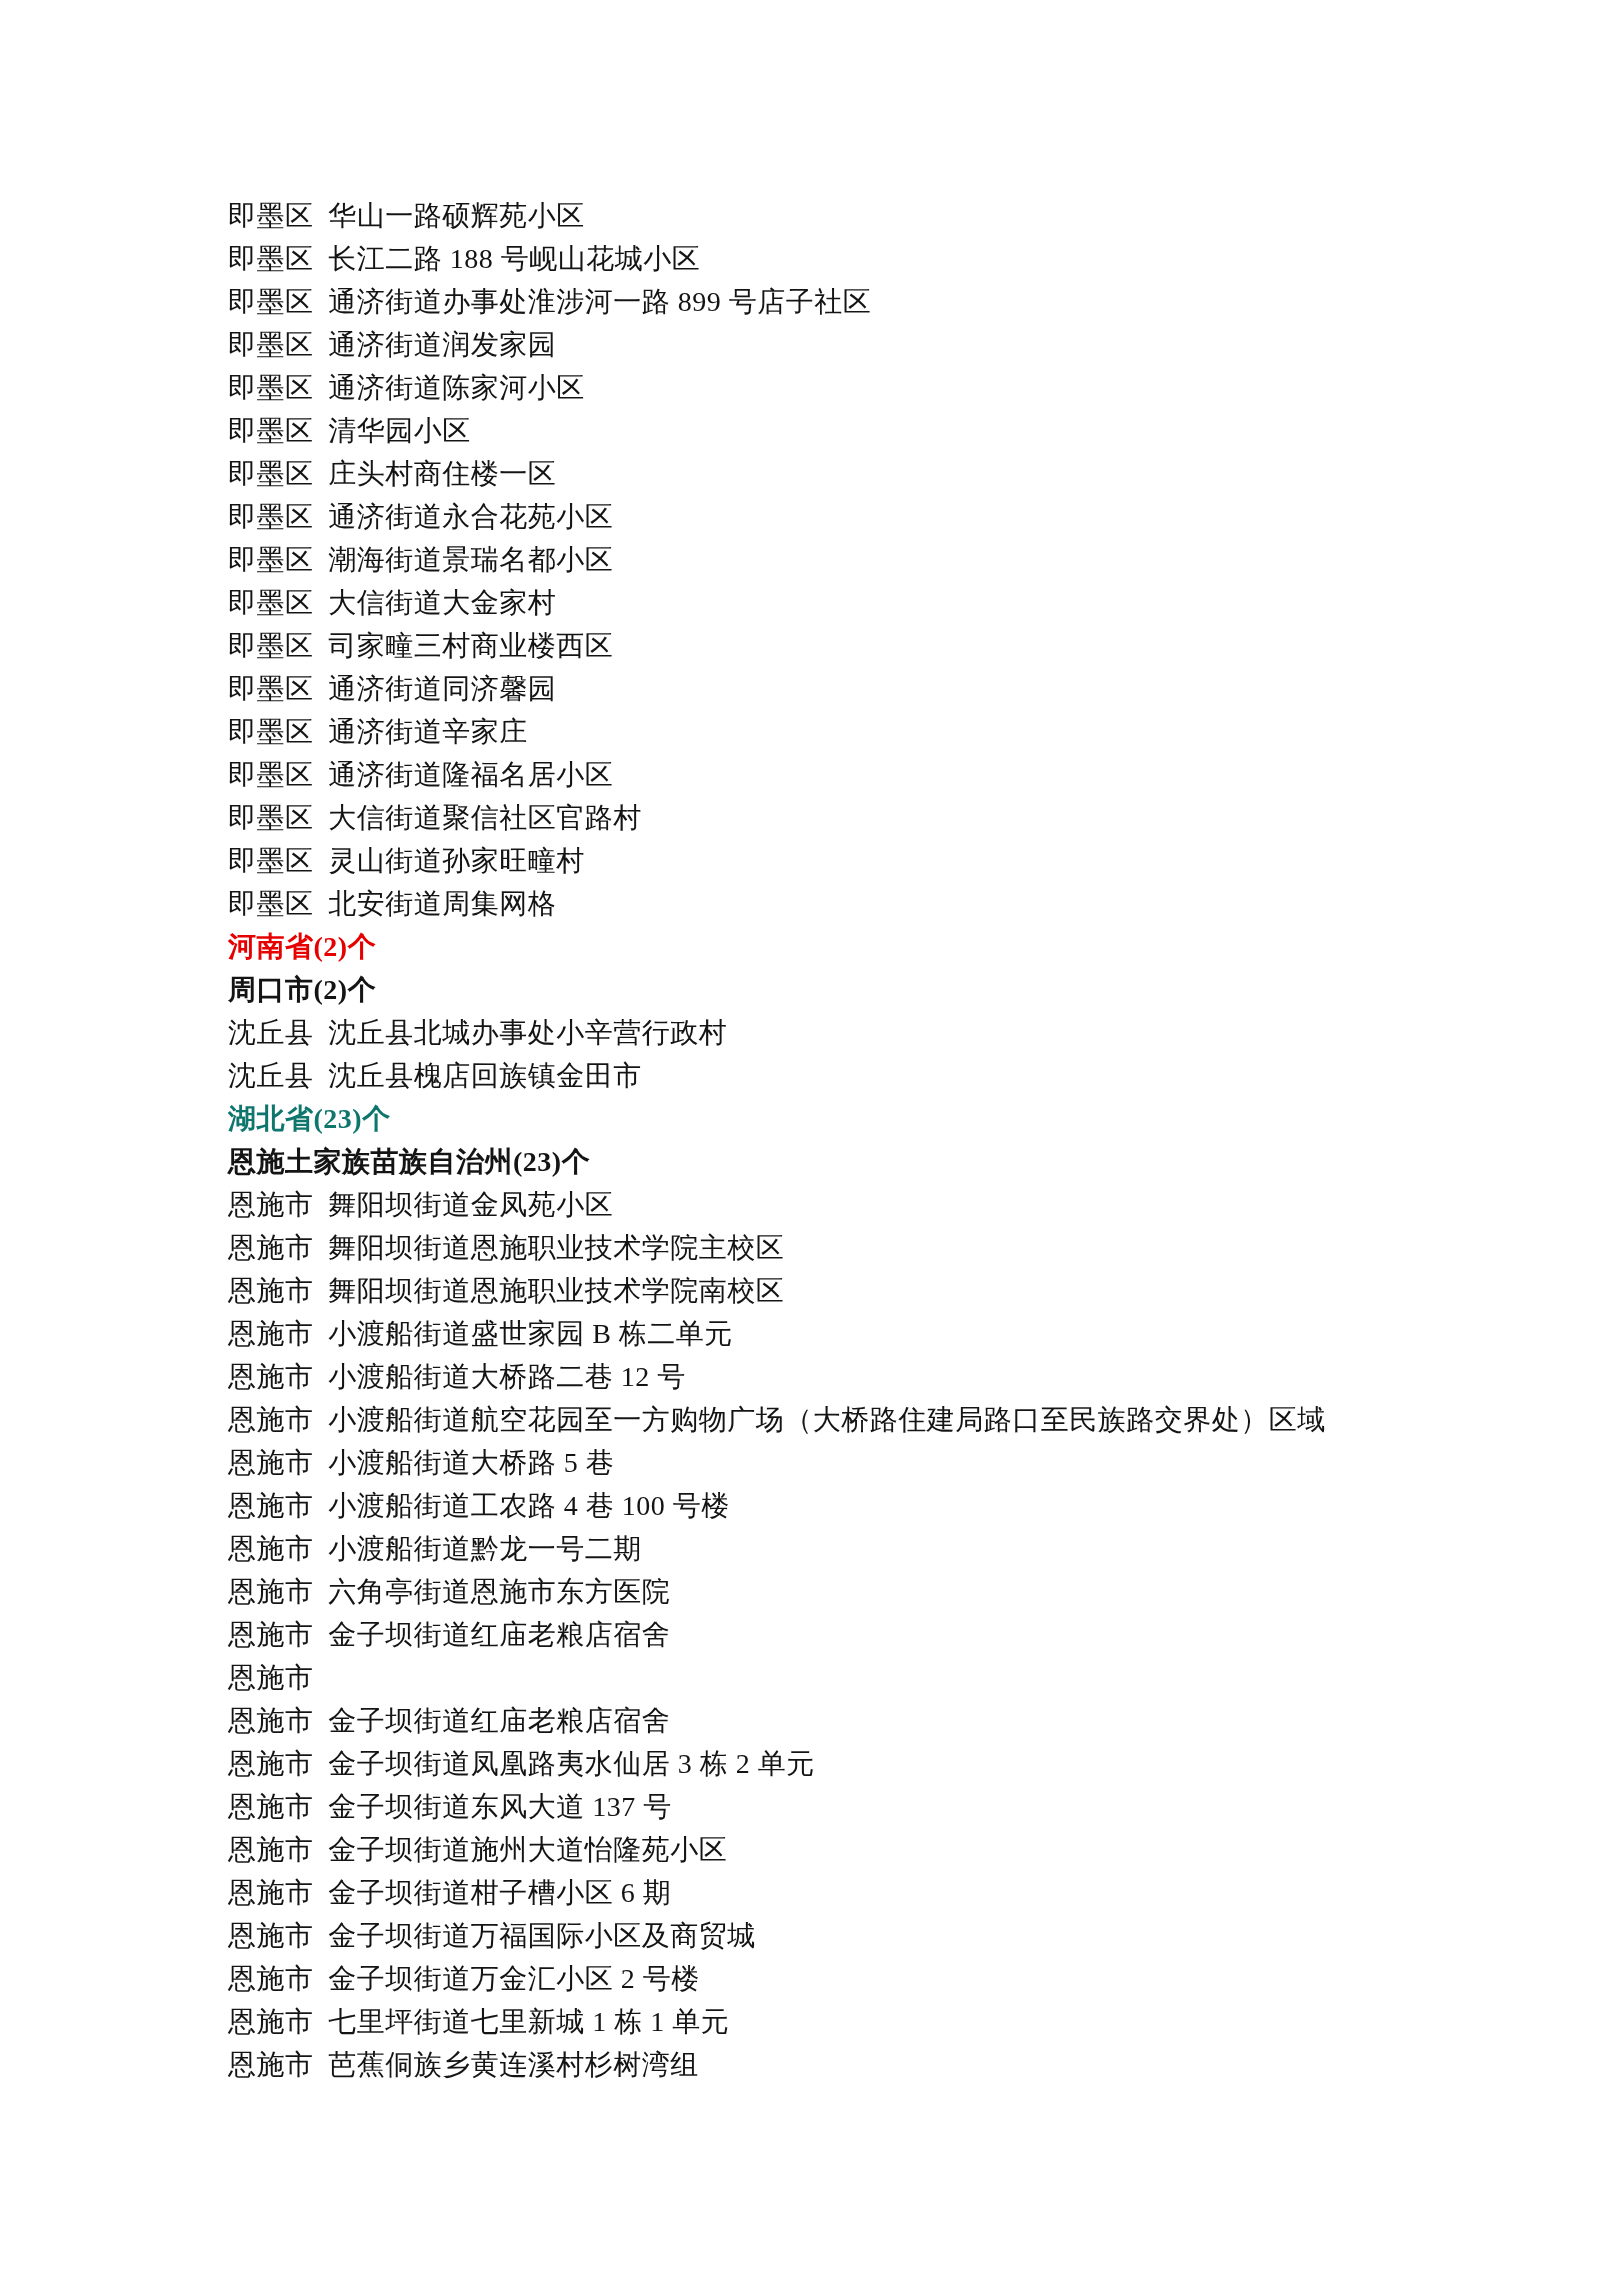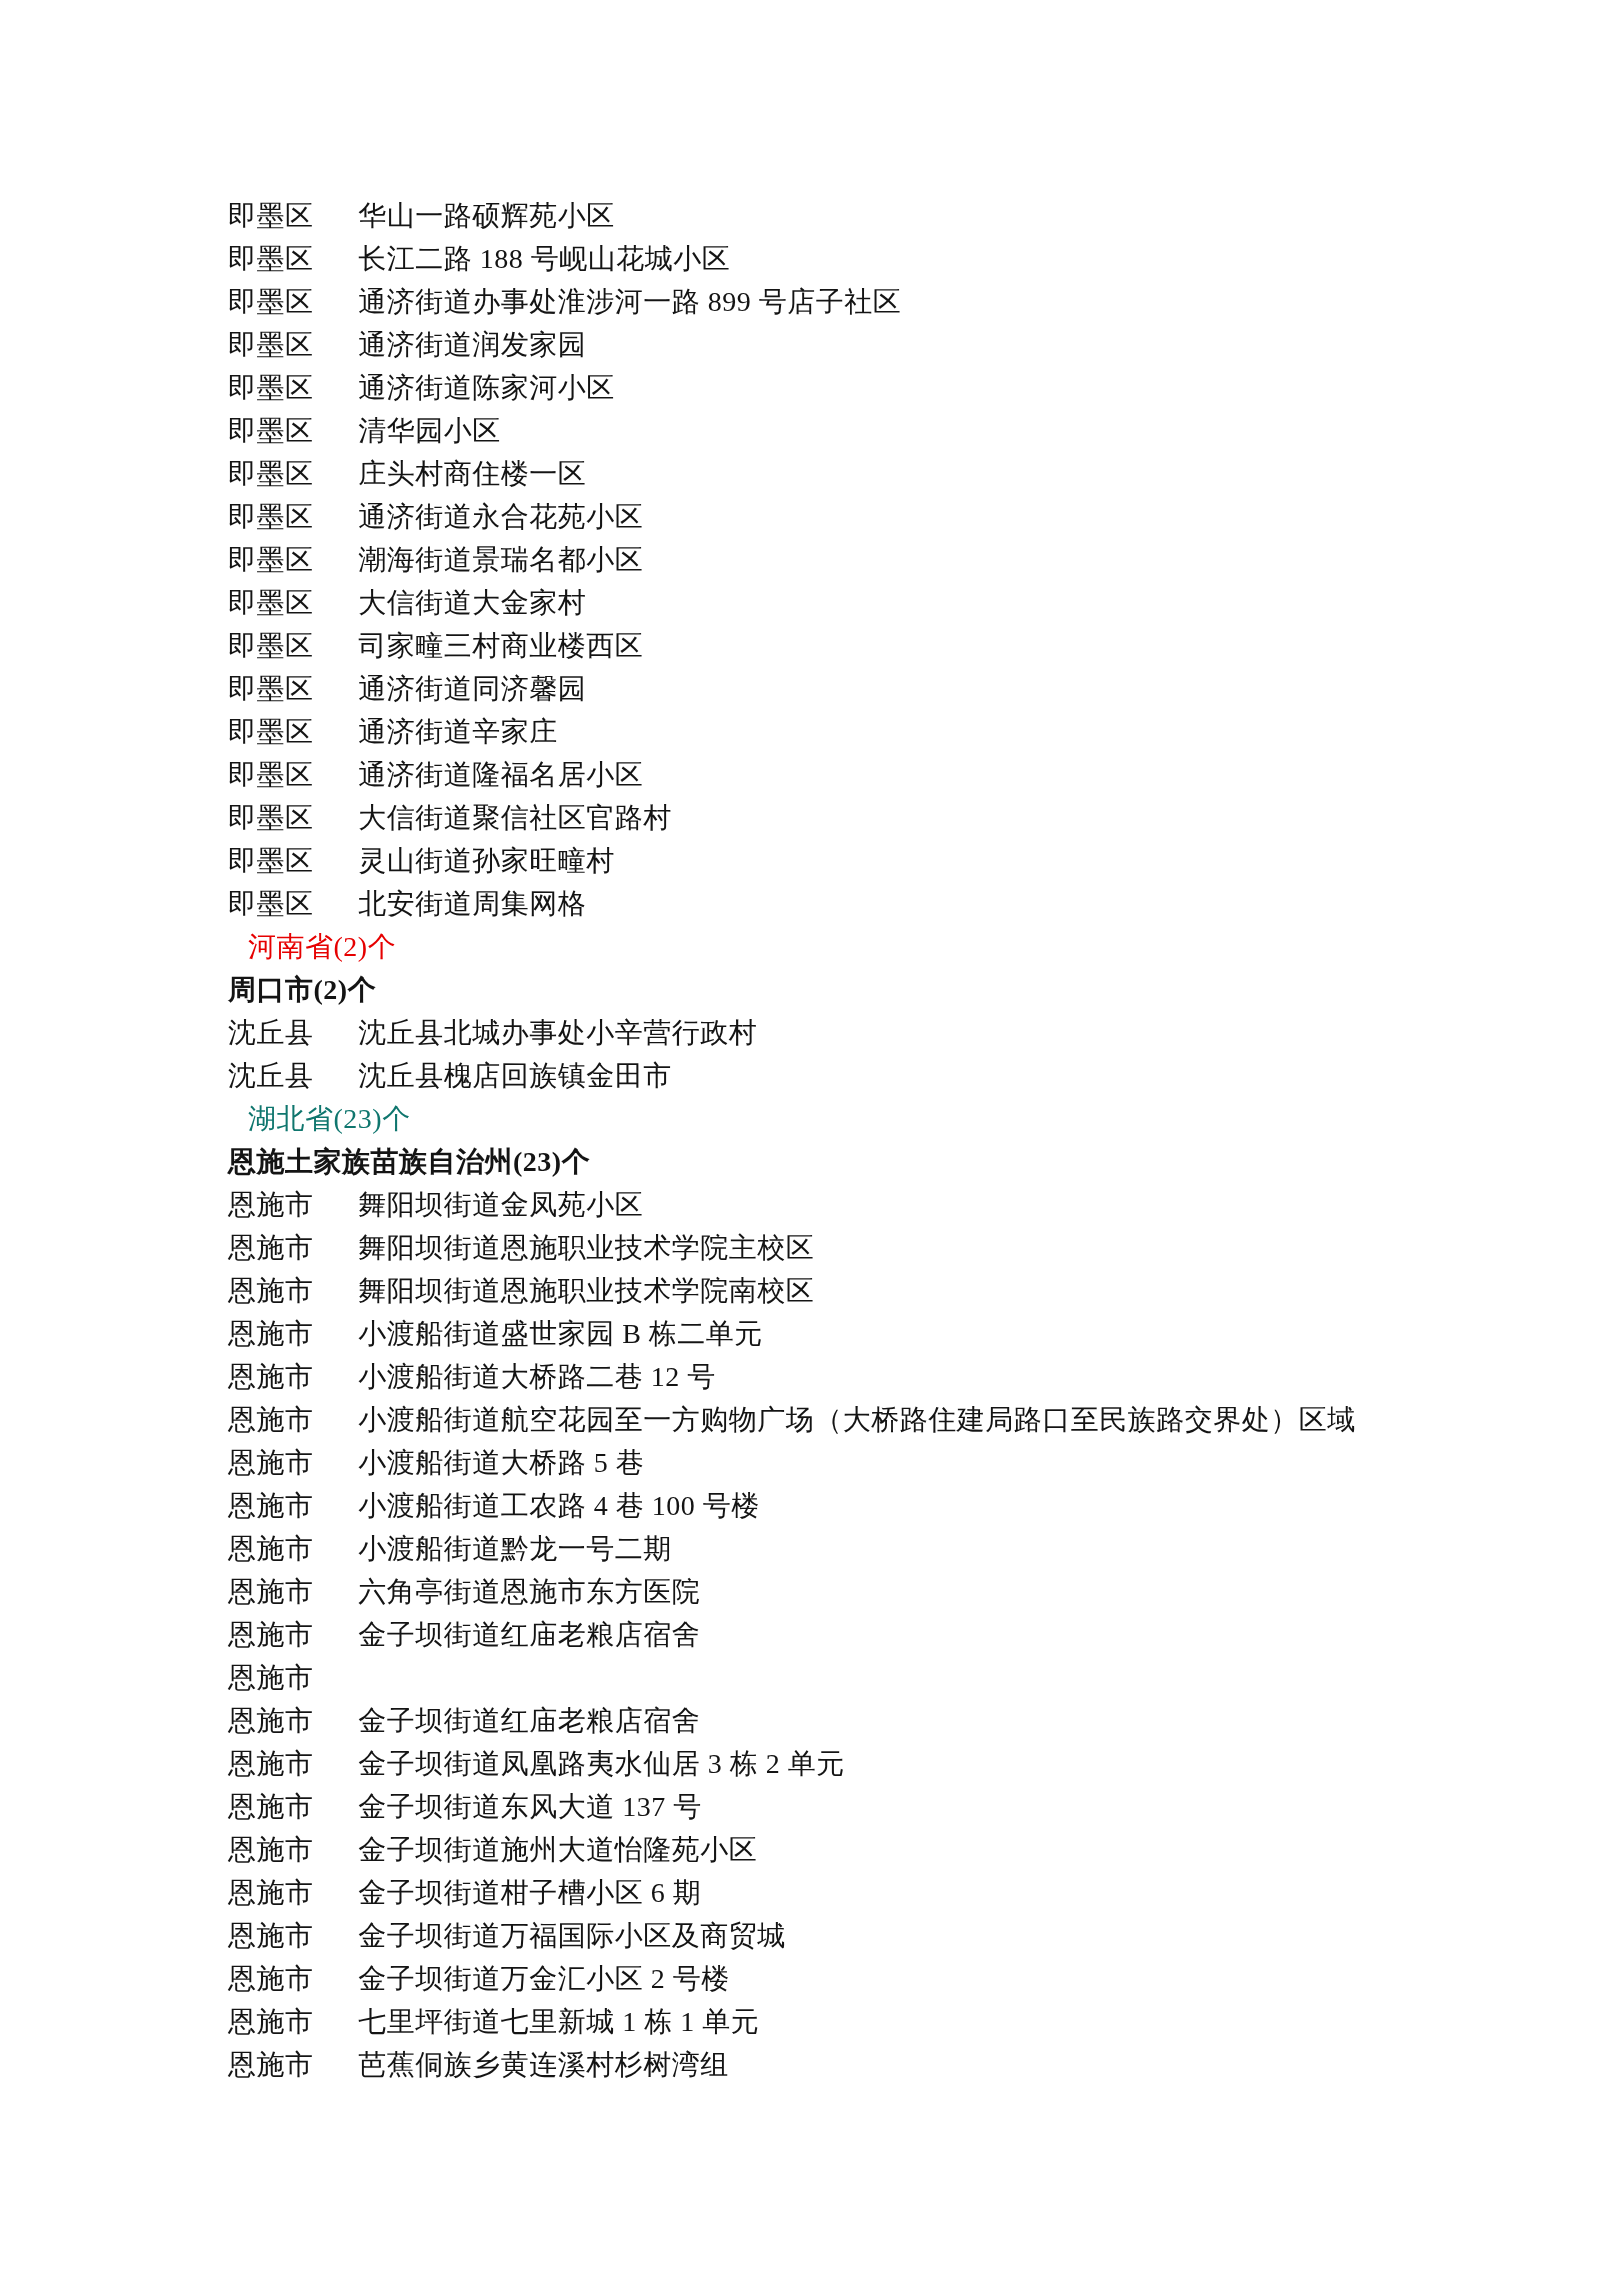--- a/index.html
+++ b/index.html
@@ -22,32 +22,30 @@
   }
   .line {
     height: 43px;
     display: flex;
     align-items: center;
     white-space: pre;
     font-size: 28px;
     letter-spacing: 0.5px;
     color: #141414;
     line-height: 43px;
-    gap: 30px;
   }
   .line .district {
     flex: 0 0 auto;
   }
   .line .loc {
     margin-left: 14.7px;
     flex: 0 0 auto;
   }
   .line.province {
-    font-weight: 400;
-    margin-left: 20px;
+    font-weight: 700;
   }
   .line.city {
     font-weight: 700;
   }
 </style>
 </head>
 <body>
 
 <div class="doc-page">
     <div class="line entry"><span class="district">即墨区</span><span class="loc">华山一路硕辉苑小区</span></div>

